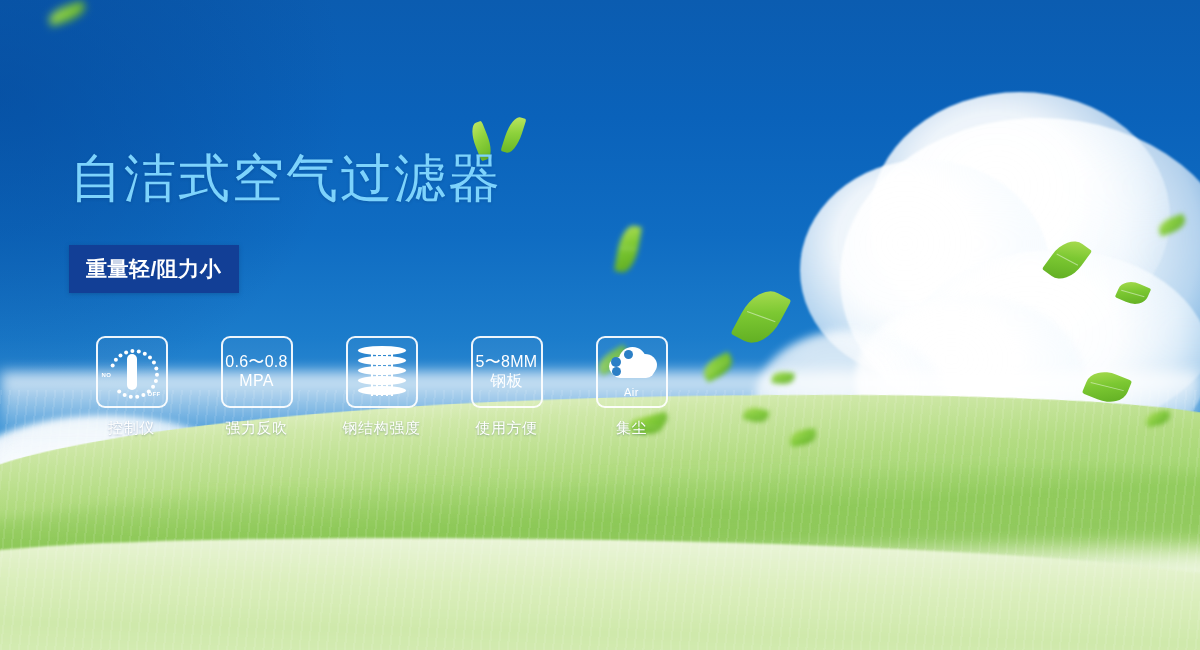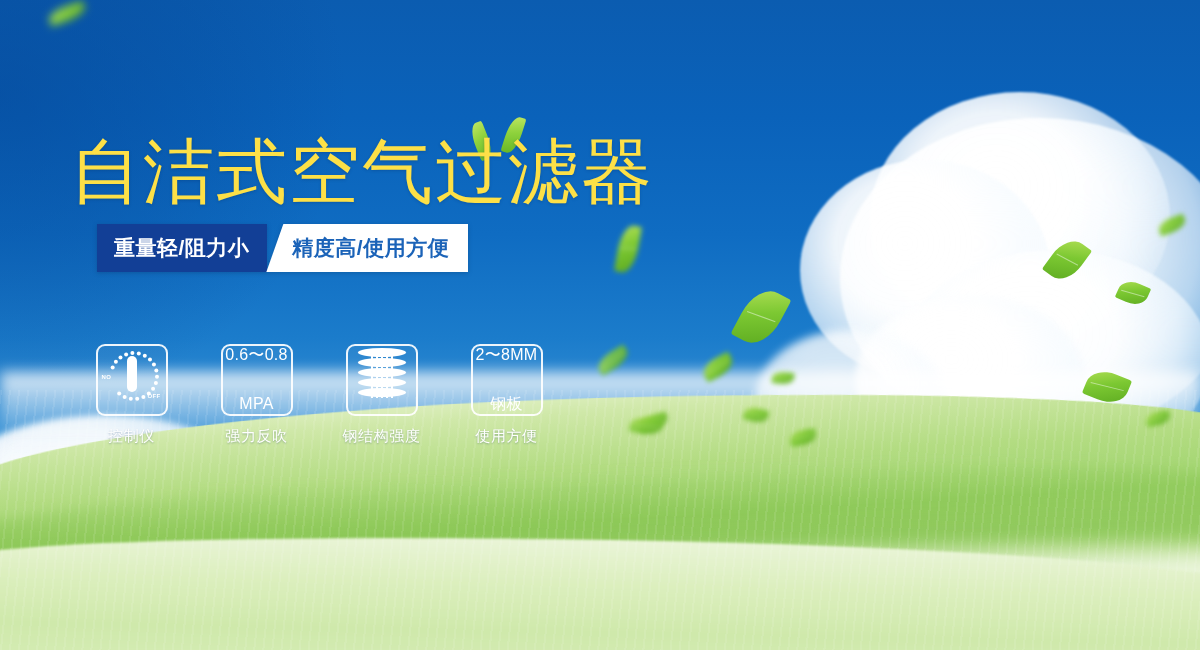--- a/index.html
+++ b/index.html
@@ -160,46 +160,45 @@
     background:rgba(255,255,255,.45);
     transform:rotate(-8deg);
   }
   .leaf.blur{ filter:blur(2.4px); }
   .leaf.blur2{ filter:blur(4px); }
 
   
   .content{ position:absolute; left:0; top:0; width:100%; height:100%; }
 
   .title{
-    position:absolute; left:70px; top:136px;
-    font-size:71px;
+    position:absolute; left:70px; top:152px;
+    font-size:52px;
     line-height:1;
     letter-spacing:2px;
-    color:#fde047;
+    color:#7dd3fc;
     font-weight:300;
     text-shadow:0 1px 3px rgba(0,40,90,.25);
     white-space:nowrap;
   }
 
   
   .sprout{ position:absolute; left:468px; top:112px; width:70px; height:52px; }
   .sprout .lf{
     position:absolute; width:15px; height:38px;
     border-radius:60% 10% 60% 10%;
     background:linear-gradient(160deg,#c3e765 0%,#8ed23c 45%,#63b323 100%);
   }
   .sprout .lf.l{ left:6px;  top:10px; transform:rotate(-22deg); }
   .sprout .lf.r{ left:38px; top:4px;  transform:rotate(18deg); }
 
   
   .sub{
-    position:absolute; left:69px; top:224px;
+    position:absolute; left:69px; top:245px;
     height:48px; display:flex; align-items:stretch;
     filter:drop-shadow(0 1px 2px rgba(0,30,70,.25));
-    margin-left:28px;
   }
   .sub-left{
     background:#123f96;
     color:#ffffff;
     font-size:21px; font-weight:700;
     display:flex; align-items:center;
     padding:0 18px 0 17px;
     letter-spacing:.5px;
   }
   .sub-right{
@@ -221,25 +220,24 @@
   }
   .feat{
     width:125px;
     display:flex; flex-direction:column; align-items:center;
   }
   .feat-box{
     width:72px; height:72px;
     border:2px solid rgba(255,255,255,.92);
     border-radius:9px;
     display:flex; flex-direction:column;
-    align-items:center; justify-content:space-between;
+    align-items:center; justify-content:center;
     color:#ffffff;
     background:rgba(255,255,255,.05);
     position:relative;
-    margin-top:8px;
   }
   .feat-text{
     font-size:16px; line-height:1.18;
     text-align:center; font-weight:400;
     letter-spacing:.3px;
     white-space:nowrap;
   }
   .feat-cap{
     margin-top:11px;
     font-size:15px; color:#ffffff; font-weight:400;
@@ -360,21 +358,20 @@
 
     <div class="sprout">
       <div class="lf l"></div>
       <div class="lf r"></div>
     </div>
 
     <div class="title">自洁式空气过滤器</div>
 
     <div class="sub">
       <div class="sub-left">重量轻/阻力小</div>
-      <div class="sub-right">精度高/使用方便</div>
     </div>
 
     <div class="features">
 
       <div class="feat">
         <div class="feat-box">
           <div class="dial">
             <span class="lb no">NO</span>
             <span class="lb off">OFF</span>
             <div class="pointer"></div>
@@ -419,22 +416,37 @@
             <span class="ell" style="top:22px"></span>
             <span class="ell" style="top:32px"></span>
             <span class="ell" style="top:42px"></span>
           </div>
         </div>
         <div class="feat-cap">钢结构强度</div>
       </div>
 
       <div class="feat">
         <div class="feat-box">
-          <div class="feat-text">2〜8MM</div>
+          <div class="feat-text">5〜8MM</div>
           <div class="feat-text">钢板</div>
         </div>
         <div class="feat-cap">使用方便</div>
       </div>
 
+      <div class="feat">
+        <div class="feat-box">
+          <div class="aircloud">
+            <span class="b b3"></span>
+            <span class="b b1"></span>
+            <span class="b b2"></span>
+            <span class="base"></span>
+            <span class="cut cut1"></span>
+            <span class="cut cut2"></span>
+            <span class="cut cut3"></span>
+          </div>
+          <div class="air-label">Air</div>
+        </div>
+        <div class="feat-cap">集尘</div>
+      </div>
 
     </div>
   </div>
 </div>
 
 </body></html>

